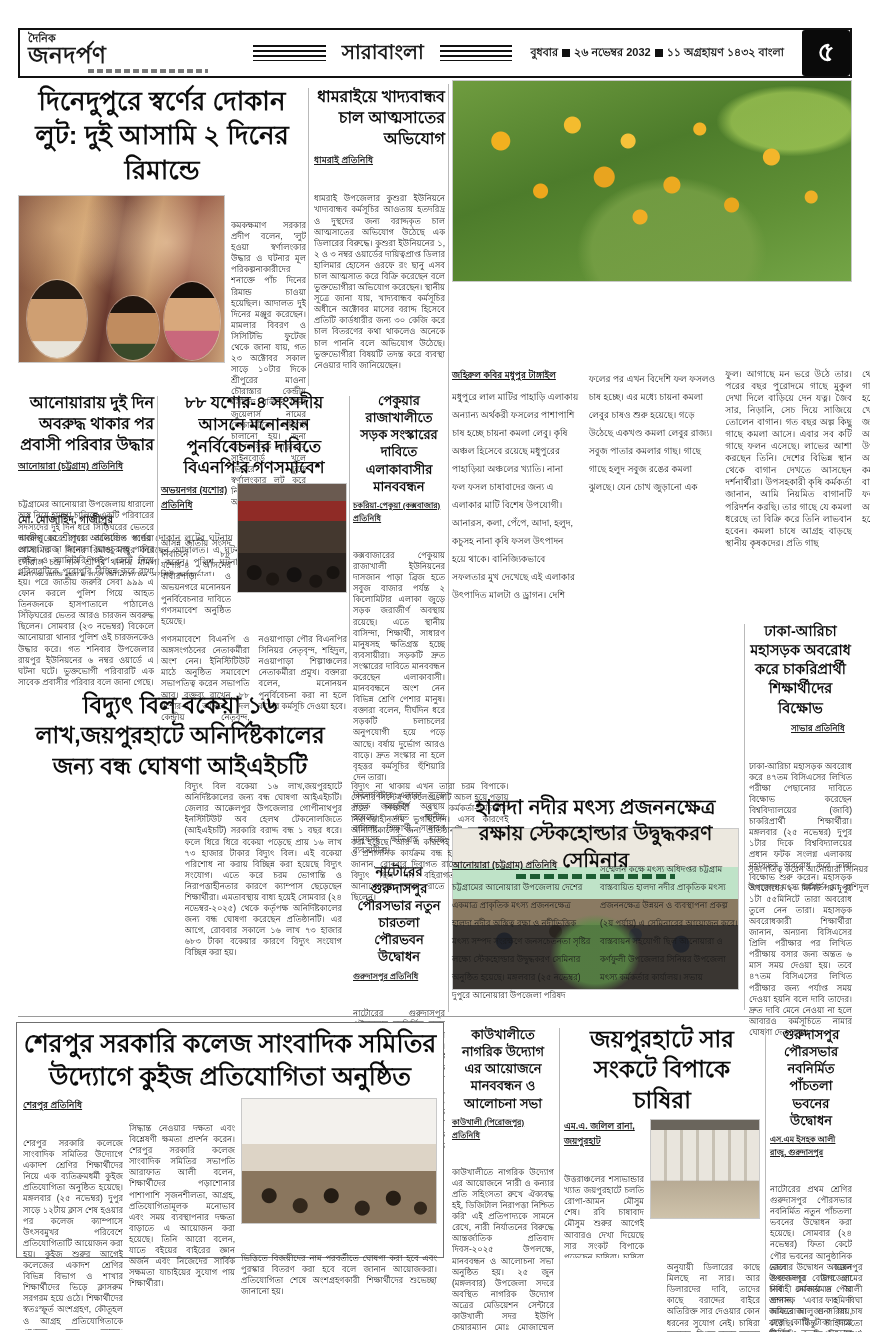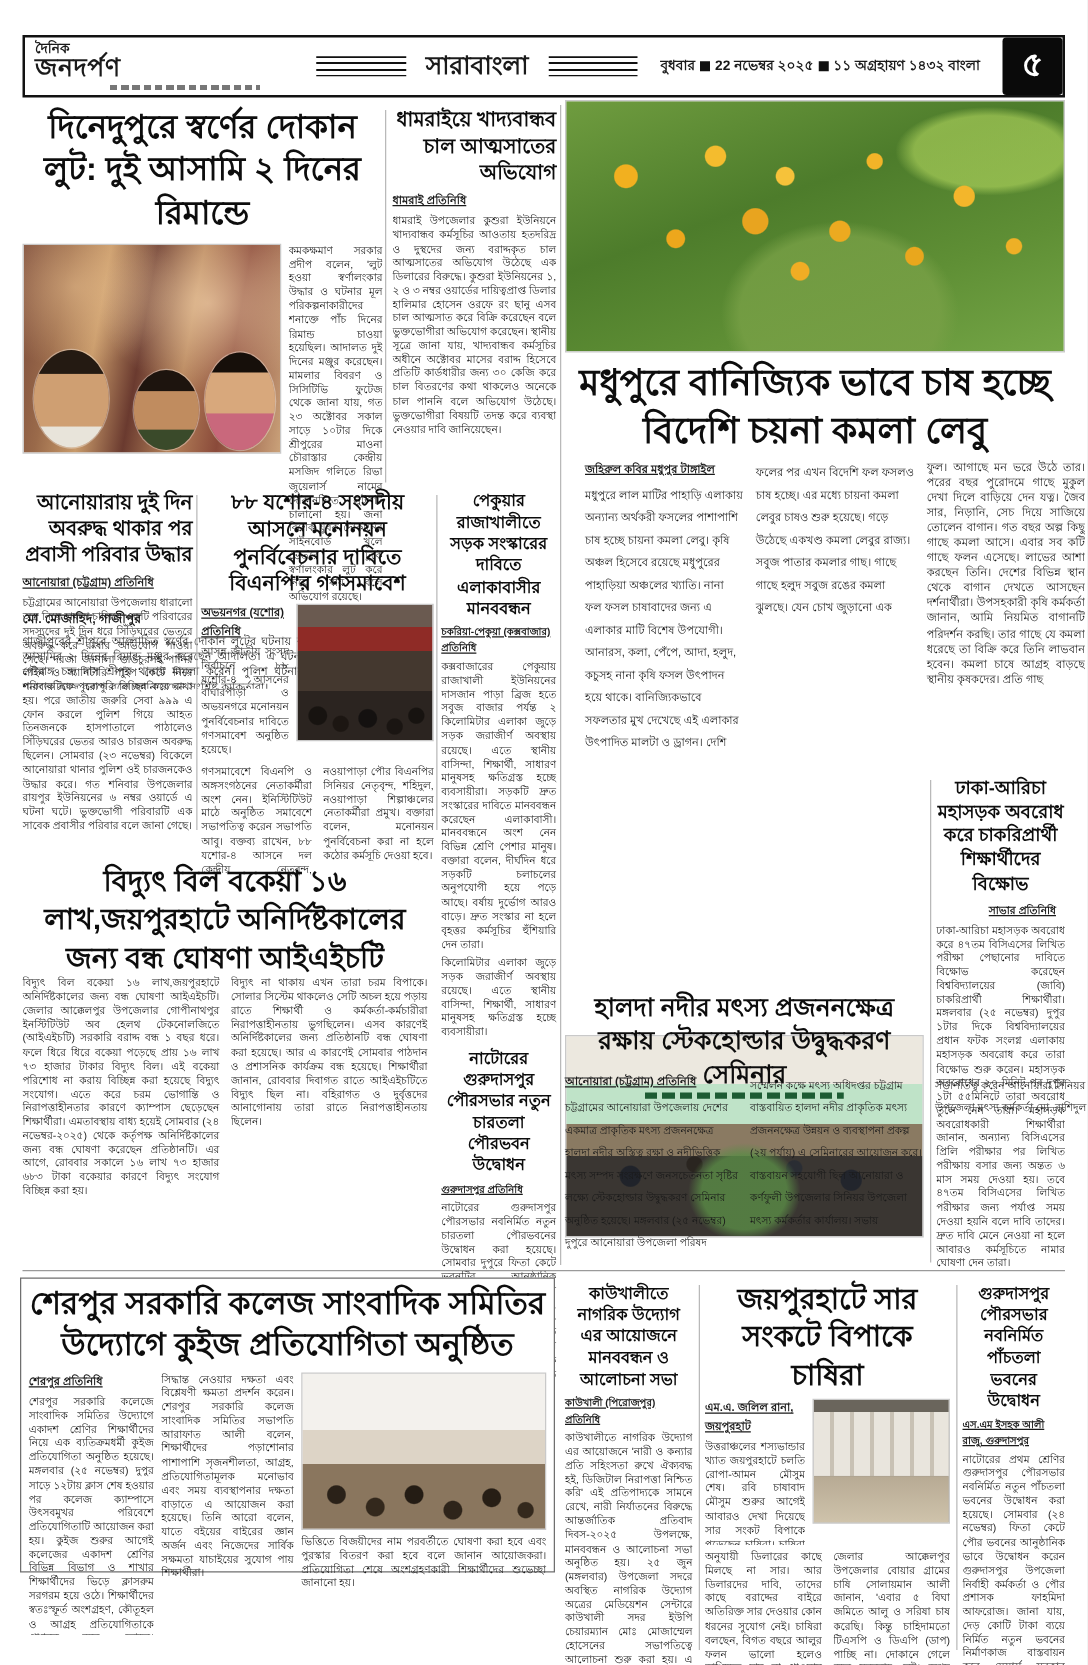--- a/index.html
+++ b/index.html
@@ -3,37 +3,37 @@
 <meta charset="utf-8">
 <style>
   html,body{margin:0;padding:0;background:#e9e9e9;}
   #page{position:relative;width:870px;height:1332px;background:#ffffff;margin:0 auto;
         font-family:"Liberation Sans","DejaVu Sans",sans-serif;color:#1a1a1a;overflow:hidden;}
   
   #header{position:absolute;left:18px;top:28px;width:834px;height:50px;border:2px solid #111;
           display:flex;align-items:center;gap:10px;padding:0;box-sizing:border-box;background:#fff;}
   .mast{display:flex;flex-direction:column;justify-content:center;padding-left:8px;min-width:215px;}
   .mast .daily{font-size:11px;font-weight:700;line-height:1;}
-  .mast .title{font-size:20px;font-weight:900;line-height:1.02;letter-spacing:.5px;}
+  .mast .title{font-size:23px;font-weight:900;line-height:1.02;letter-spacing:.5px;}
   .mast .motto{height:4px;width:120px;margin:2px 0 0 60px;background:repeating-linear-gradient(90deg,#777 0 6px,transparent 6px 9px);}
   .rules{flex:1;height:16px;background:repeating-linear-gradient(#111 0 1.6px,transparent 1.6px 5px);}
   .section-title{font-size:20px;font-weight:800;white-space:nowrap;padding:0 6px;}
   .dateline{font-size:11px;font-weight:700;white-space:nowrap;padding:0 8px;}
   .datesep{display:inline-block;width:8px;height:8px;background:#111;margin:0 4px;vertical-align:middle;}
   .pagebox{width:48px;height:46px;background:#0a0a0a;color:#fff;display:flex;align-items:center;justify-content:center;
            font-size:27px;font-weight:900;border-radius:3px;margin-left:auto;}
   
   .abs{position:absolute;box-sizing:border-box;}
   .hl{font-weight:800;text-align:center;line-height:1.32;color:#0d0d0d;}
   .hl-xl{font-size:26px;}
   .hl-md{font-size:16px;text-align:right;}
   .hl-sm{font-size:13px;text-align:center;}
   .byline{font-size:9px;font-weight:700;text-decoration:underline;margin:4px 0 3px;}
   .body-txt{font-size:9px;line-height:1.34;text-align:justify;overflow:hidden;}
-  .body-sm{font-size:8.4px;line-height:1.32;text-align:justify;overflow:hidden;}
+  .body-sm{font-size:8.4px;line-height:1.32;text-align:justify;overflow:hidden;margin-top:25px;}
   .cols2{column-count:2;column-gap:9px;}
   .cols3{column-count:3;column-gap:10px;}
   .caption{font-size:10px;font-weight:700;}
   .vrule{position:absolute;width:1px;background:#b9b9b9;}
   .hrule{position:absolute;height:1px;background:#9a9a9a;}
   
   .ph{position:relative;overflow:hidden;border:1px solid #c9c9c9;box-sizing:border-box;}
   .ph-market{background:
       radial-gradient(ellipse at 72% 28%,rgba(255,225,185,.6),transparent 42%),
       radial-gradient(ellipse at 20% 20%,rgba(240,200,150,.5),transparent 35%),
@@ -107,21 +107,21 @@
   <div id="header">
     <div class="mast">
       <span class="daily">দৈনিক</span>
       <span class="title">জনদর্পণ</span>
       <span class="motto"></span>
     </div>
     <div class="rules"></div>
     <div class="section-title">সারাবাংলা</div>
     <div class="rules"></div>
     <div class="dateline">
-      <span>বুধবার</span><span class="datesep"></span><span>22 নভেম্বর ২০২৫</span><span class="datesep"></span><span>১১ অগ্রহায়ণ ১৪৩২ বাংলা</span>
+      <span>বুধবার</span><span class="datesep"></span><span>২৬ নভেম্বর 2032</span><span class="datesep"></span><span>১১ অগ্রহায়ণ ১৪৩২ বাংলা</span>
     </div>
     <div class="pagebox">৫</div>
   </div>
 
   <div class="abs" style="left:18px;top:84px;width:288px;">
     <div class="hl hl-xl">দিনেদুপুরে স্বর্ণের দোকান লুট: দুই আসামি ২ দিনের রিমান্ডে</div>
     <div class="media-row" style="margin-top:8px;">
       <div class="ph ph-market" style="width:207px;height:168px;flex:none;">
         <div class="face face-m1" style="left:8px;bottom:4px;width:60px;height:78px;"></div>
         <div class="face face-m2" style="left:88px;bottom:2px;width:52px;height:64px;"></div>
@@ -136,22 +136,21 @@
   <div class="vrule" style="left:308px;top:88px;height:298px;"></div>
   <div class="abs" style="left:314px;top:86px;width:131px;">
     <div class="hl hl-md">ধামরাইয়ে খাদ্যবান্ধব চাল আত্মসাতের অভিযোগ</div>
     <div class="byline">ধামরাই প্রতিনিধি</div>
     <div class="body-sm" style="height:220px;">ধামরাই উপজেলার কুশুরা ইউনিয়নে খাদ্যবান্ধব কর্মসূচির আওতায় হতদরিদ্র ও দুস্থদের জন্য বরাদ্দকৃত চাল আত্মসাতের অভিযোগ উঠেছে এক ডিলারের বিরুদ্ধে। কুশুরা ইউনিয়নের ১, ২ ও ৩ নম্বর ওয়ার্ডের দায়িত্বপ্রাপ্ত ডিলার হালিমার হোসেন ওরফে রং ছানু এসব চাল আত্মসাত করে বিক্রি করেছেন বলে ভুক্তভোগীরা অভিযোগ করেছেন। স্থানীয় সূত্রে জানা যায়, খাদ্যবান্ধব কর্মসূচির অধীনে অক্টোবর মাসের বরাদ্দ হিসেবে প্রতিটি কার্ডধারীর জন্য ৩০ কেজি করে চাল বিতরণের কথা থাকলেও অনেকে চাল পাননি বলে অভিযোগ উঠেছে। ভুক্তভোগীরা বিষয়টি তদন্ত করে ব্যবস্থা নেওয়ার দাবি জানিয়েছেন।</div>
   </div>
 
   <div class="vrule" style="left:448px;top:84px;height:928px;"></div>
 
   <div class="ph ph-orchard abs" style="left:452px;top:80px;width:400px;height:202px;"></div>
-  <div class="abs hl" style="left:452px;top:288px;width:400px;font-size:29px;">মধুপুরে বানিজ্যিক ভাবে চাষ হচ্ছে বিদেশি চয়না  কমলা লেবু</div>
-  <div class="abs" style="left:468px;top:368px;width:400px;height:250px;">
+  <div class="abs" style="left:452px;top:368px;width:400px;height:250px;">
     <div class="cols3" style="height:100%;">
       <div>
         <div class="byline" style="margin-top:0;">জহিরুল কবির মধুপুর টাঙ্গাইল</div>
         <span class="body-txt">মধুপুরে লাল মাটির পাহাড়ি এলাকায় অন্যান্য অর্থকরী ফসলের পাশাপাশি চাষ হচ্ছে চায়না কমলা লেবু। কৃষি অঞ্চল হিসেবে রয়েছে মধুপুরের পাহাড়িয়া অঞ্চলের খ্যাতি। নানা ফল ফসল চাষাবাদের জন্য এ এলাকার মাটি বিশেষ উপযোগী। আনারস, কলা, পেঁপে, আদা, হলুদ, কচুসহ নানা কৃষি ফসল উৎপাদন হয়ে থাকে। বানিজ্যিকভাবে সফলতার মুখ দেখেছে এই এলাকার উৎপাদিত মালটা ও ড্রাগন। দেশি ফলের পর এখন বিদেশি ফল ফসলও চাষ হচ্ছে। এর মধ্যে চায়না কমলা লেবুর চাষও শুরু হয়েছে। গড়ে উঠেছে একখণ্ড কমলা লেবুর রাজ্য। সবুজ পাতার কমলার গাছ। গাছে গাছে হলুদ সবুজ রঙের কমলা ঝুলছে। যেন চোখ জুড়ানো এক</span>
       </div>
       <div class="body-txt">ফুল। আগাছে মন ভরে উঠে তার। পরের বছর পুরোদমে গাছে মুকুল দেখা দিলে বাড়িয়ে দেন যত্ন। জৈব সার, নিড়ানি, সেচ দিয়ে সাজিয়ে তোলেন বাগান। গত বছর অল্প কিছু গাছে কমলা আসে। এবার সব কটি গাছে ফলন এসেছে। লাভের আশা করছেন তিনি। দেশের বিভিন্ন স্থান থেকে বাগান দেখতে আসছেন দর্শনার্থীরা। উপসহকারী কৃষি কর্মকর্তা জানান, আমি নিয়মিত বাগানটি পরিদর্শন করছি। তার গাছে যে কমলা ধরেছে তা বিক্রি করে তিনি লাভবান হবেন। কমলা চাষে আগ্রহ বাড়ছে স্থানীয় কৃষকদের। প্রতি গাছ</div>
       <div class="body-txt">থেকে আড়াই মণ কমলালেবু হবে। গাছভরা কমলার হলুদ রং এ রঙিন হয়ে আছে। দেখে মন ভরে যায়। খেতেও অমৃত মিষ্টি। ভেরিয়াস জাতের কমলা চাষ হচ্ছে মধুপুরে। এ অঞ্চলের মাটি কমলা চাষের বিশেষ উপযোগী। মধুপুরের কৃষি সম্প্রসারণ অধিদপ্তর জানায়, পাহাড়ি এলাকায় কমলা ও মালটা চাষ দিন দিন বাড়ছে। প্রতিটি গাছ থেকে ভালো ফলন পাওয়া যাচ্ছে। বাগান দেখে অনেকে নতুন বাগান করতে আগ্রহী হয়ে উঠছেন।</div>
     </div>
   </div>
 

